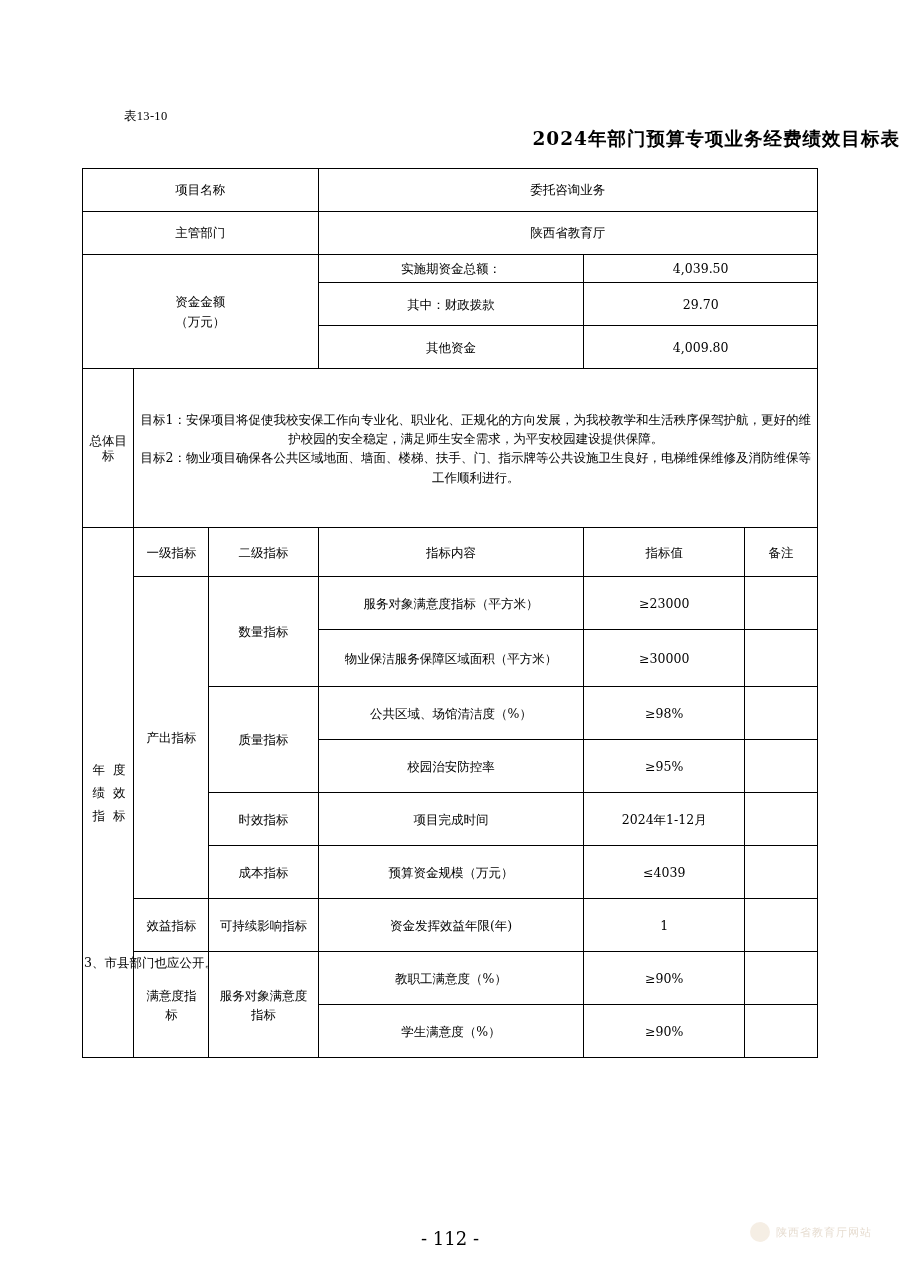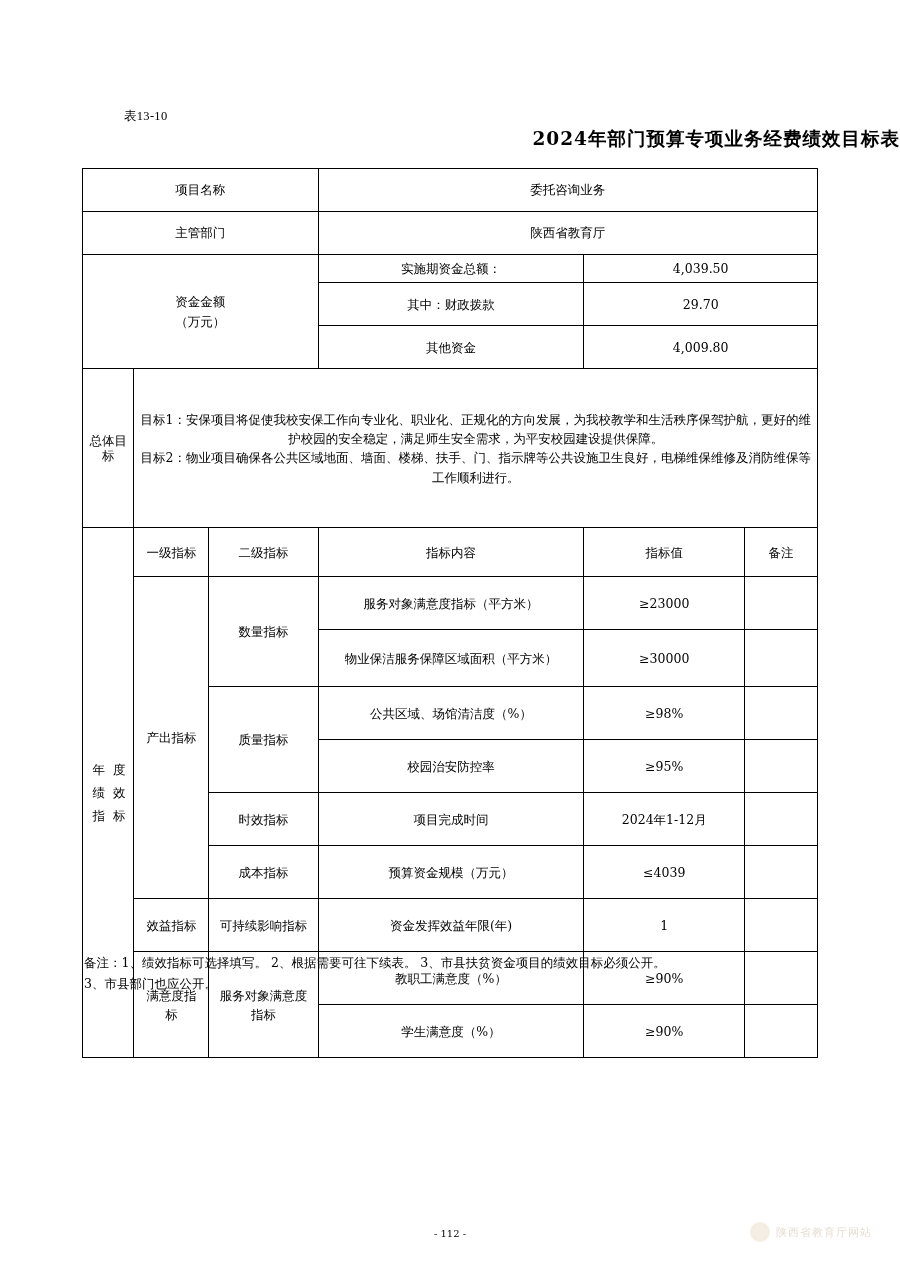--- a/index.html
+++ b/index.html
@@ -90,21 +90,21 @@
   }
   .note .line2 {
     display: block;
   }
   .pagenum {
     position: absolute;
     left: 0;
     top: 1228px;
     width: 900px;
     text-align: center;
-    font-size: 10px;
+    font-size: 18px;
     font-family: "DejaVu Serif", "Liberation Serif", serif;
   }
   .watermark {
     position: absolute;
     right: 28px;
     top: 1222px;
     display: flex;
     align-items: center;
     gap: 6px;
     opacity: 0.35;
@@ -247,21 +247,20 @@
       </tr>
       <tr>
         <td class="left" style="height:44px;">学生满意度（%）</td>
         <td>≥90%</td>
         <td></td>
       </tr>
     </tbody>
   </table>
 
   <div class="note">
-    <span>备注：1、绩效指标可选择填写。 2、根据需要可往下续表。 3、市县扶贫资金项目的绩效目标必须公开。</span>
     <span class="line2">3、市县部门也应公开。</span>
   </div>
 
   <div class="pagenum">- 112 -</div>
 
   <div class="watermark">
     <span class="wm-circle"></span>
     <span class="wm-text">陕西省教育厅网站</span>
   </div>
 

